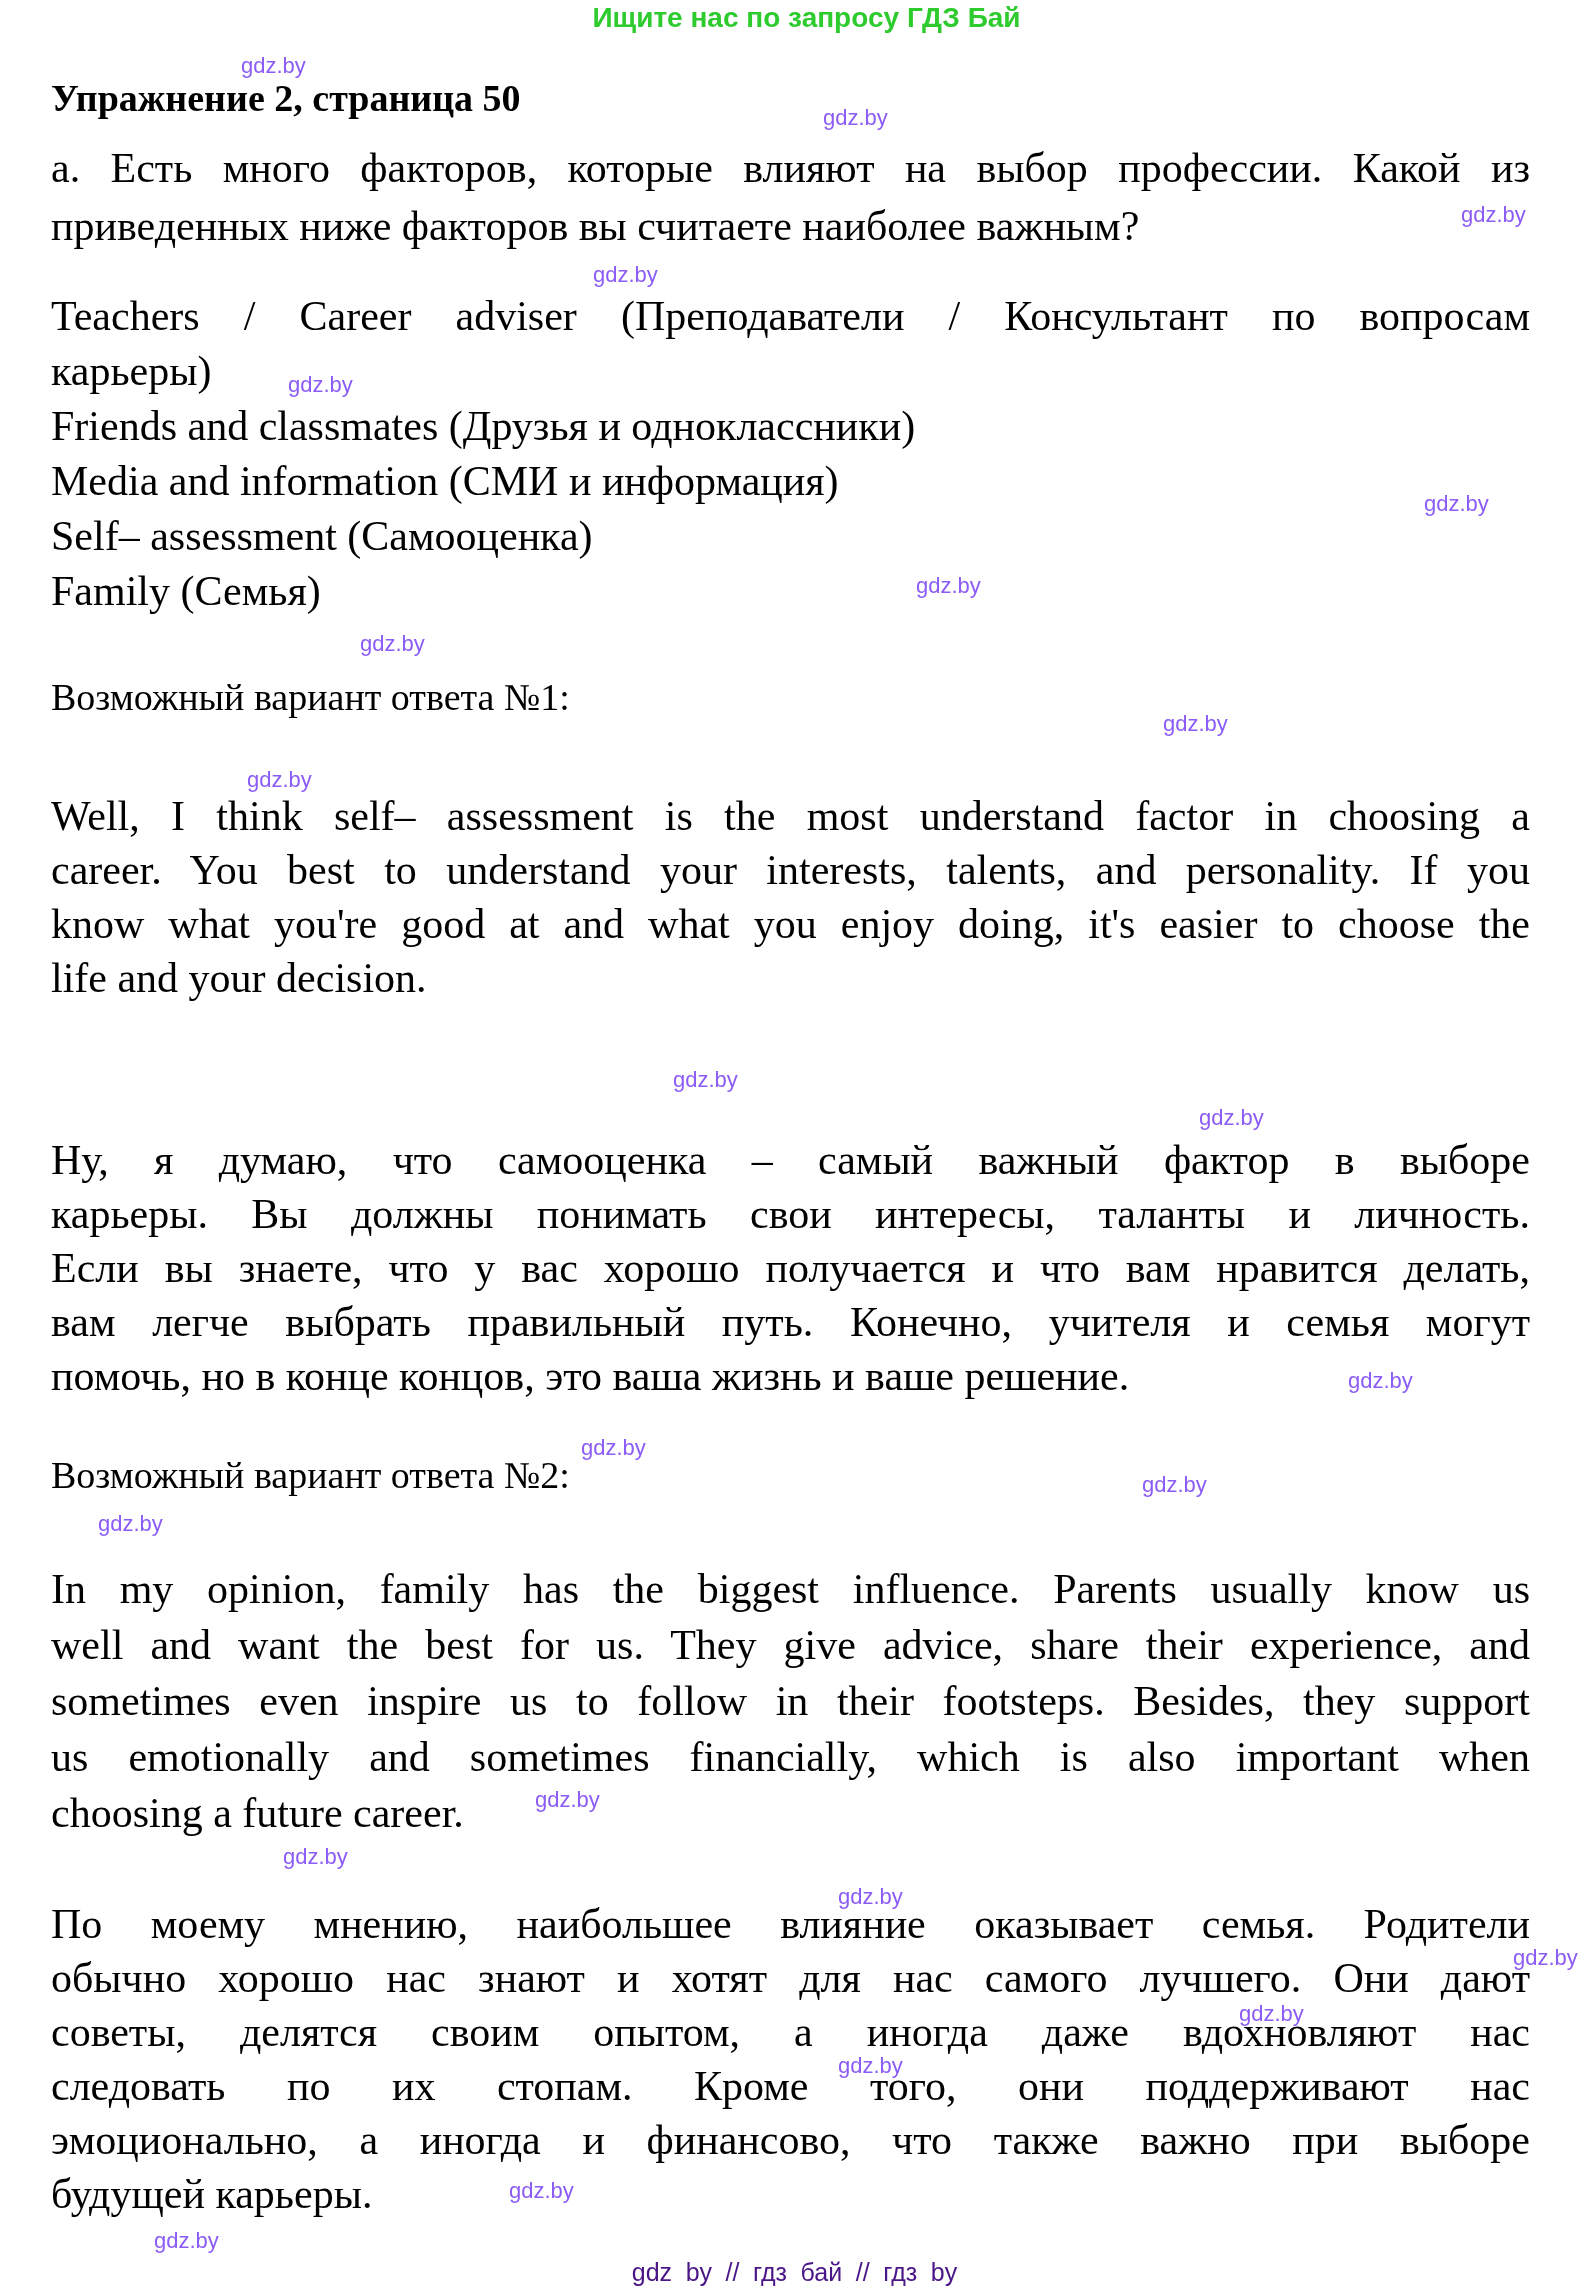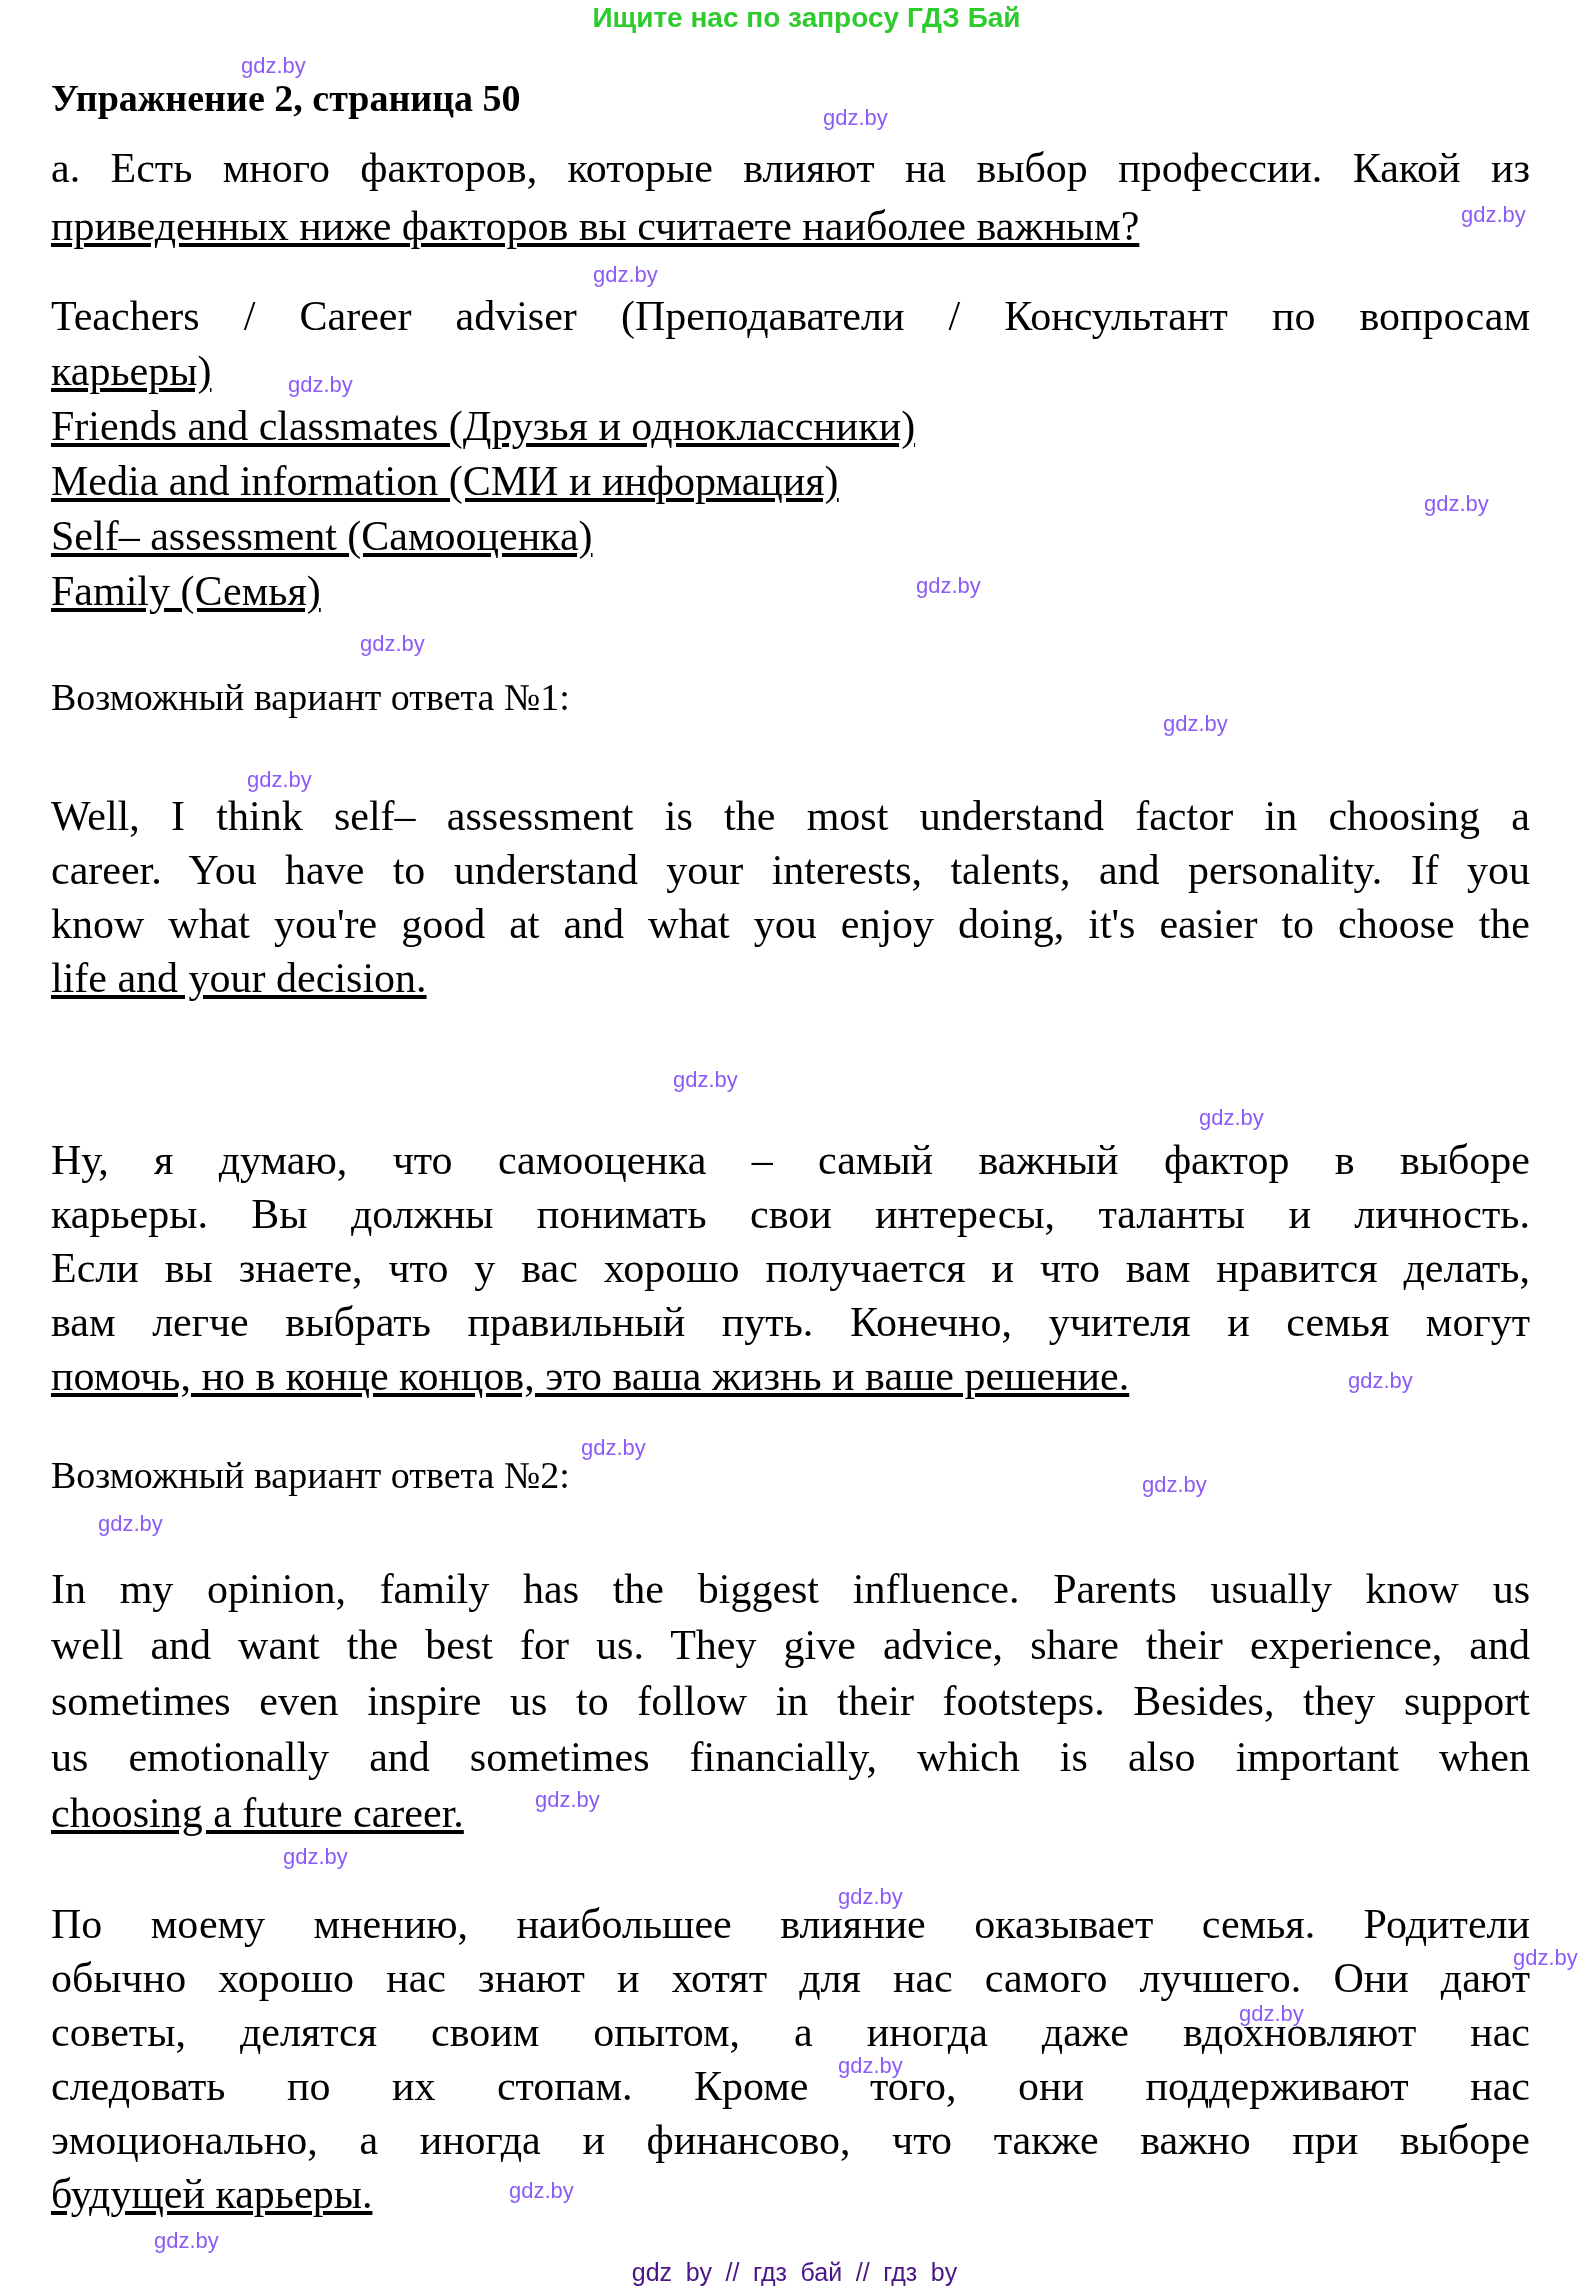--- a/index.html
+++ b/index.html
@@ -31,21 +31,21 @@
     white-space: nowrap;
   }
   .block {
     position: absolute;
     left: 51px;
     width: 1479px;
     font-size: 42px;
   }
   .block .ln { display: block; }
   .j { text-align: justify; text-align-last: justify; }
-  .l { text-align: center; text-align-last: left; text-decoration: underline; }
+  .l { text-align: center; text-align-last: left; }
   .intro   { top: 139px;  line-height: 58px; }
   .factors { top: 289px;  line-height: 55px; }
   .heading { font-size: 38px; line-height: 49px; white-space: nowrap; }
   .h1      { top: 673px; }
   .h2      { top: 1451px; }
   .eng1    { top: 789px;  line-height: 54px; }
   .rus1    { top: 1133px; line-height: 54px; }
   .eng2    { top: 1561px; line-height: 56px; }
   .rus2    { top: 1897px; line-height: 54px; }
   .wm {
@@ -85,21 +85,21 @@
     <span class="ln l">Friends and classmates (Друзья и одноклассники)</span>
     <span class="ln l">Media and information (СМИ и информация)</span>
     <span class="ln l">Self– assessment (Самооценка)</span>
     <span class="ln l">Family (Семья)</span>
   </div>
 
   <div class="block heading h1">Возможный вариант ответа №1:</div>
 
   <div class="block eng1">
     <span class="ln j">Well, I think self– assessment is the most understand factor in choosing a</span>
-    <span class="ln j">career. You have to understand your interests, talents, and personality. If you</span>
+    <span class="ln j">career. You best to understand your interests, talents, and personality. If you</span>
     <span class="ln j">know what you're good at and what you enjoy doing, it's easier to choose the</span>
     <span class="ln l">life and your decision.</span>
   </div>
 
   <div class="block rus1">
     <span class="ln j">Ну, я думаю, что самооценка – самый важный фактор в выборе</span>
     <span class="ln j">карьеры. Вы должны понимать свои интересы, таланты и личность.</span>
     <span class="ln j">Если вы знаете, что у вас хорошо получается и что вам нравится делать,</span>
     <span class="ln j">вам легче выбрать правильный путь. Конечно, учителя и семья могут</span>
     <span class="ln l">помочь, но в конце концов, это ваша жизнь и ваше решение.</span>

